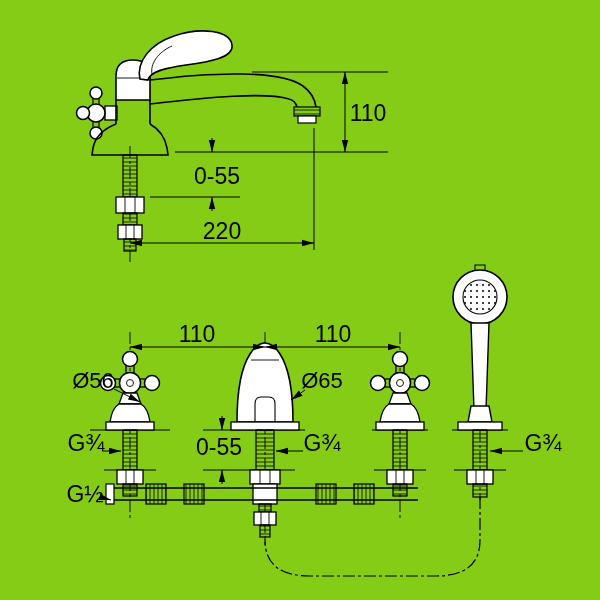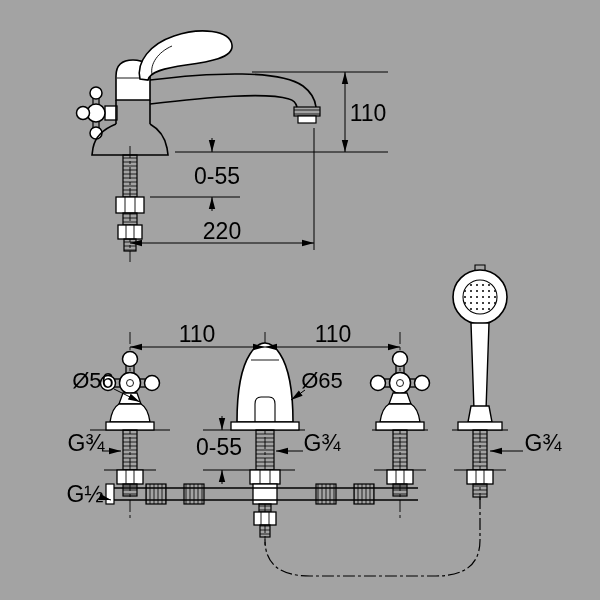--- a/index.html
+++ b/index.html
@@ -1,16 +1,16 @@
 <!DOCTYPE html>
 <html><head>
 <meta charset="utf-8">
 <style>
   html,body{margin:0;padding:0;background:#ffffff;}
-  .canvas{width:600px;height:600px;position:relative;background:#a3a3a3;overflow:hidden;}
+  .canvas{width:600px;height:600px;position:relative;background:#84cc16;overflow:hidden;}
   svg{display:block;}
   .dim{font-family:"Liberation Sans","DejaVu Sans",sans-serif;font-size:23px;fill:#000;text-anchor:middle;}
   .dim-small{font-size:22px;}
   .ln{stroke:#000;fill:none;}
 </style>
 </head>
 <body>
 
 <div class="canvas">
 <svg width="600" height="600" viewBox="0 0 600 600">

